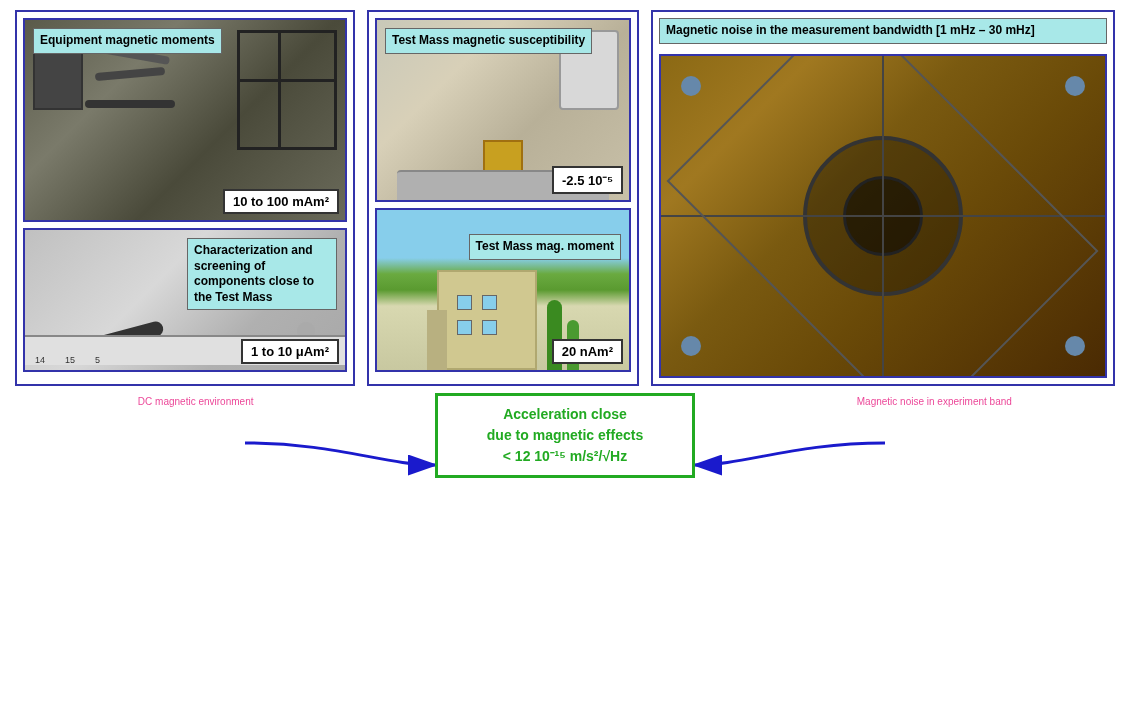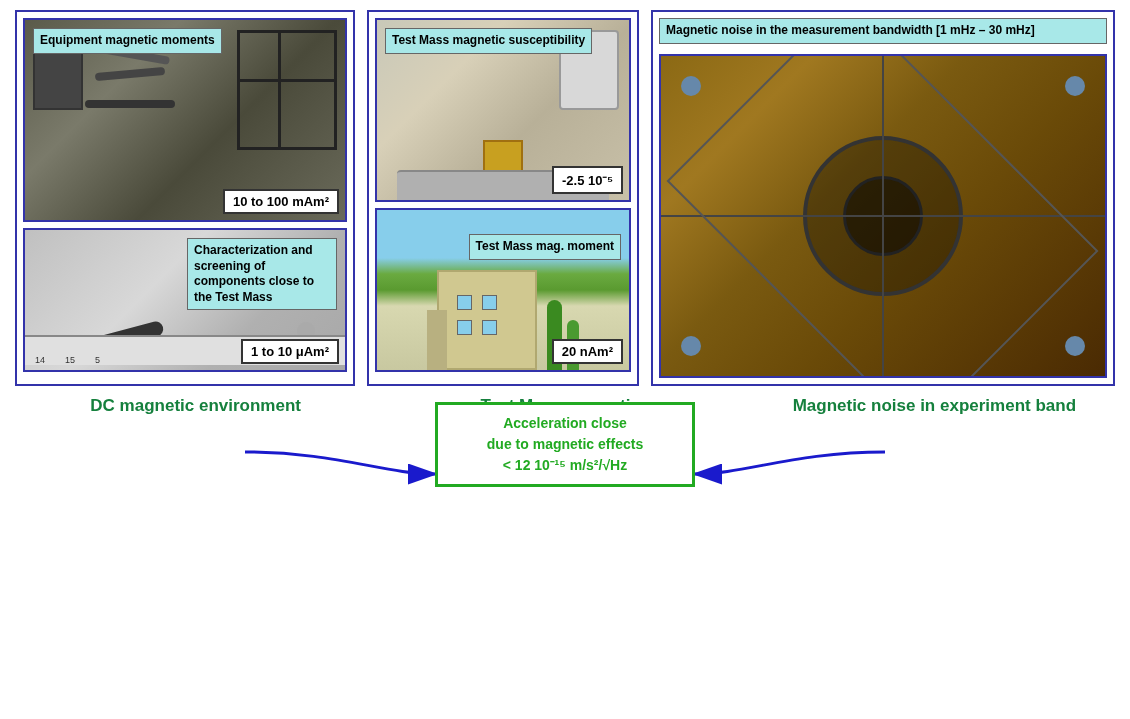--- a/index.html
+++ b/index.html
@@ -116,23 +116,23 @@
     
     .bottom-labels {
       display: flex;
       gap: 8px;
       justify-content: space-around;
       margin-top: 2px;
       padding: 2px 0;
     }
 
     .col-label {
-      font-size: 17px;
-      font-weight: bold;
-      color: #15803d;
+      font-size: 10px;
+      font-weight: normal;
+      color: #ec4899;
       text-align: center;
       flex: 1;
     }
 
     
     .arrow-row {
       display: flex;
       align-items: center;
       justify-content: center;
       position: relative;

